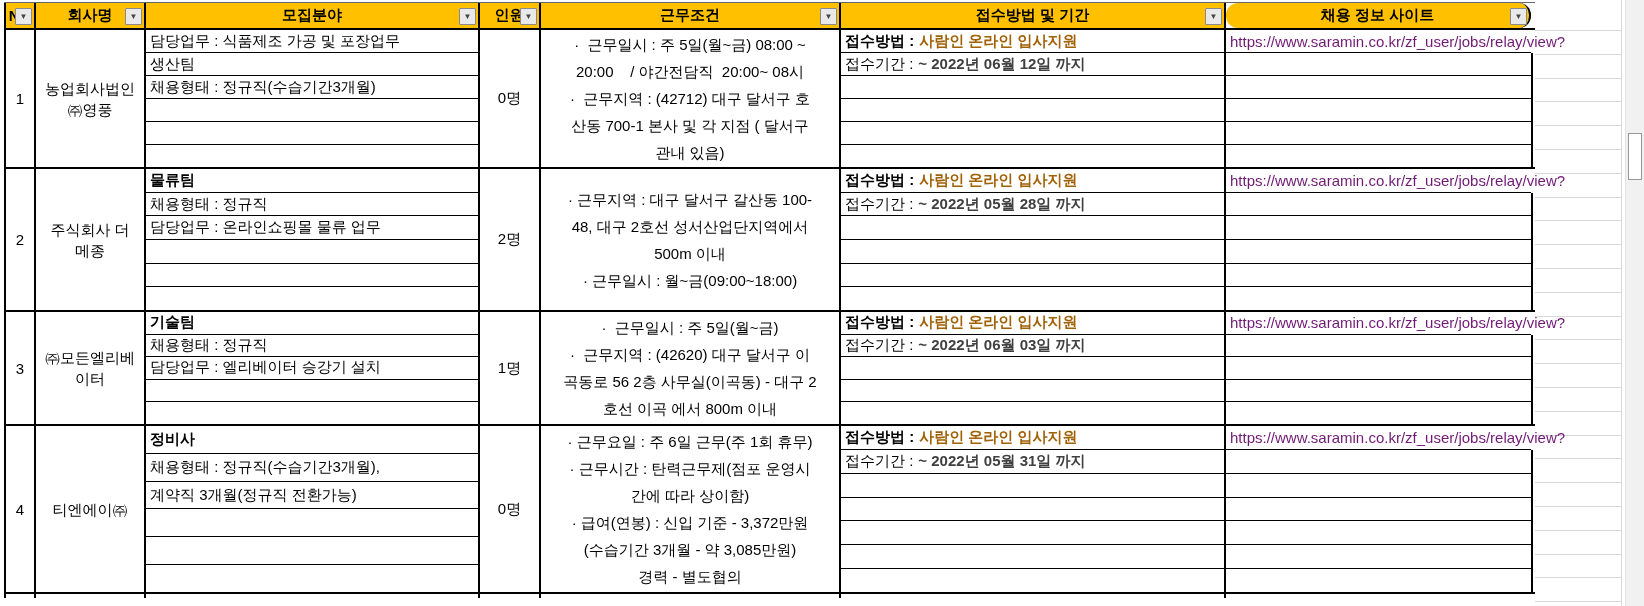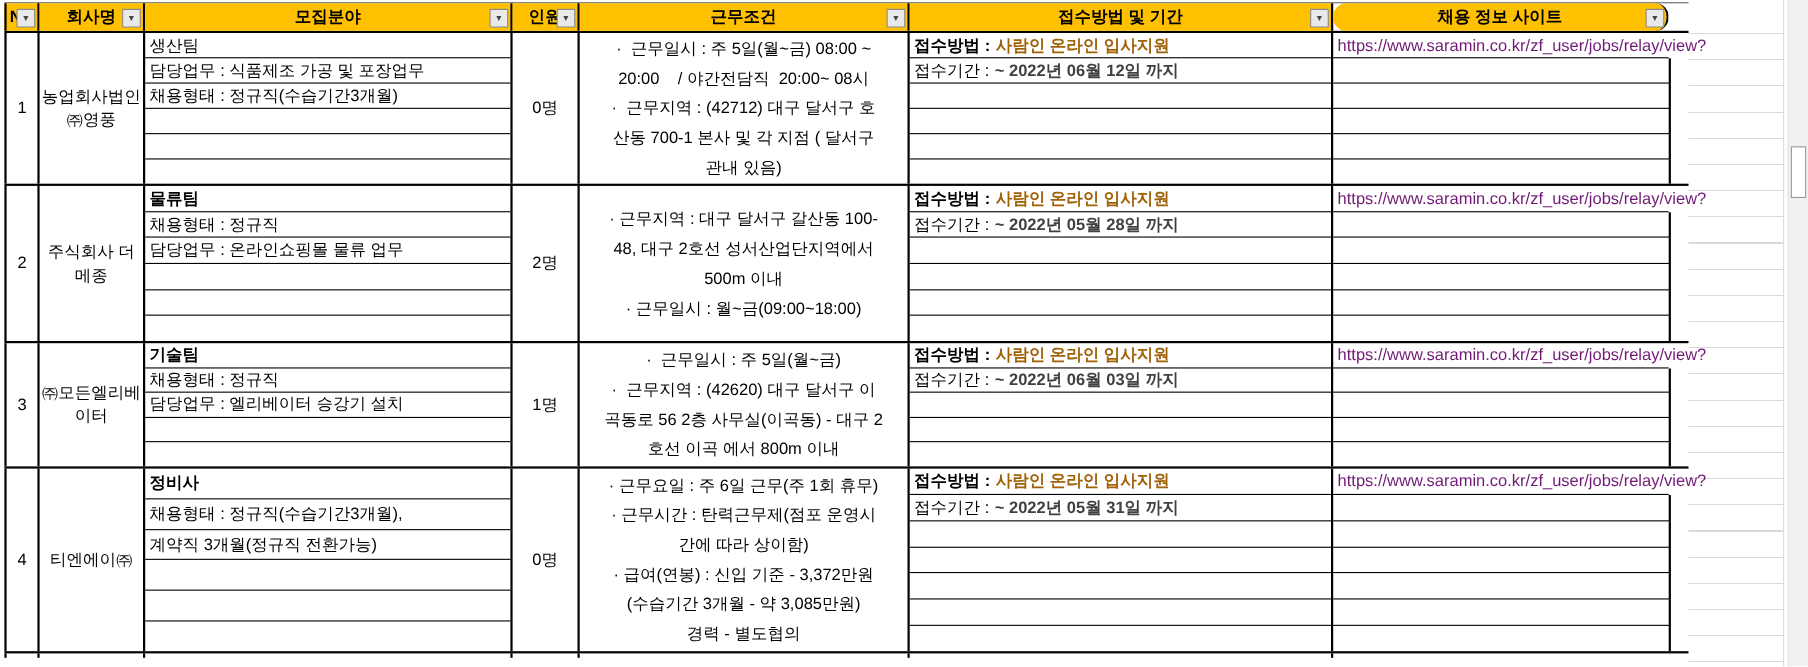--- a/index.html
+++ b/index.html
@@ -19,21 +19,21 @@
   }
   .hcell.first { border-left:2px solid #000; }
   .fbtn {
     position:absolute; right:2px; bottom:3px; width:17px; height:17px;
     background:#e9e9e9; border:1px solid #8a8a8a; border-radius:1px;
     display:flex; align-items:center; justify-content:center; cursor:pointer;
   }
   .fbtn .chev { font-size:8px; color:#444; line-height:1; }
 
   
-  .w-no{width:32px;} .w-comp{width:96px;} .w-rec{width:334px;} .w-cnt{width:61px;}
+  .w-no{width:32px;} .w-comp{width:110px;} .w-rec{width:334px;} .w-cnt{width:61px;}
   .w-cond{width:300px;} .w-app{width:385px;} .w-site{width:305px;border-radius:12px;}
 
   
   .block { display:flex; border-bottom:2px solid #000; }
   .h1{height:139px;} .h2{height:143px;} .h3{height:114px;} .h4{height:168px;}
   .partial{height:4px; border-bottom:none;}
   .col { border-right:2px solid #000; }
   .col.first { border-left:2px solid #000; }
   .col.center { display:flex; align-items:center; justify-content:center; text-align:center; }
   .col.stack { display:flex; flex-direction:column; }
@@ -120,22 +120,22 @@
 
     <div class="block h1">
       <div class="col first center w-no">
           <span>1</span>
         </div>
       <div class="col center w-comp">
           <span class="pre">농업회사법인
 ㈜영풍</span>
         </div>
       <div class="col stack w-rec">
+        <div class="sub">담당업무 : 식품제조 가공 및 포장업무</div>
         <div class="sub">생산팀</div>
-        <div class="sub">담당업무 : 식품제조 가공 및 포장업무</div>
         <div class="sub">채용형태 : 정규직(수습기간3개월)</div>
         <div class="sub"></div>
         <div class="sub"></div>
         <div class="sub"></div>
       </div>
       <div class="col center w-cnt">
           <span>0명</span>
         </div>
       <div class="col center w-cond">
           <div class="cond-txt">·  근무일시 : 주 5일(월~금) 08:00 ~

